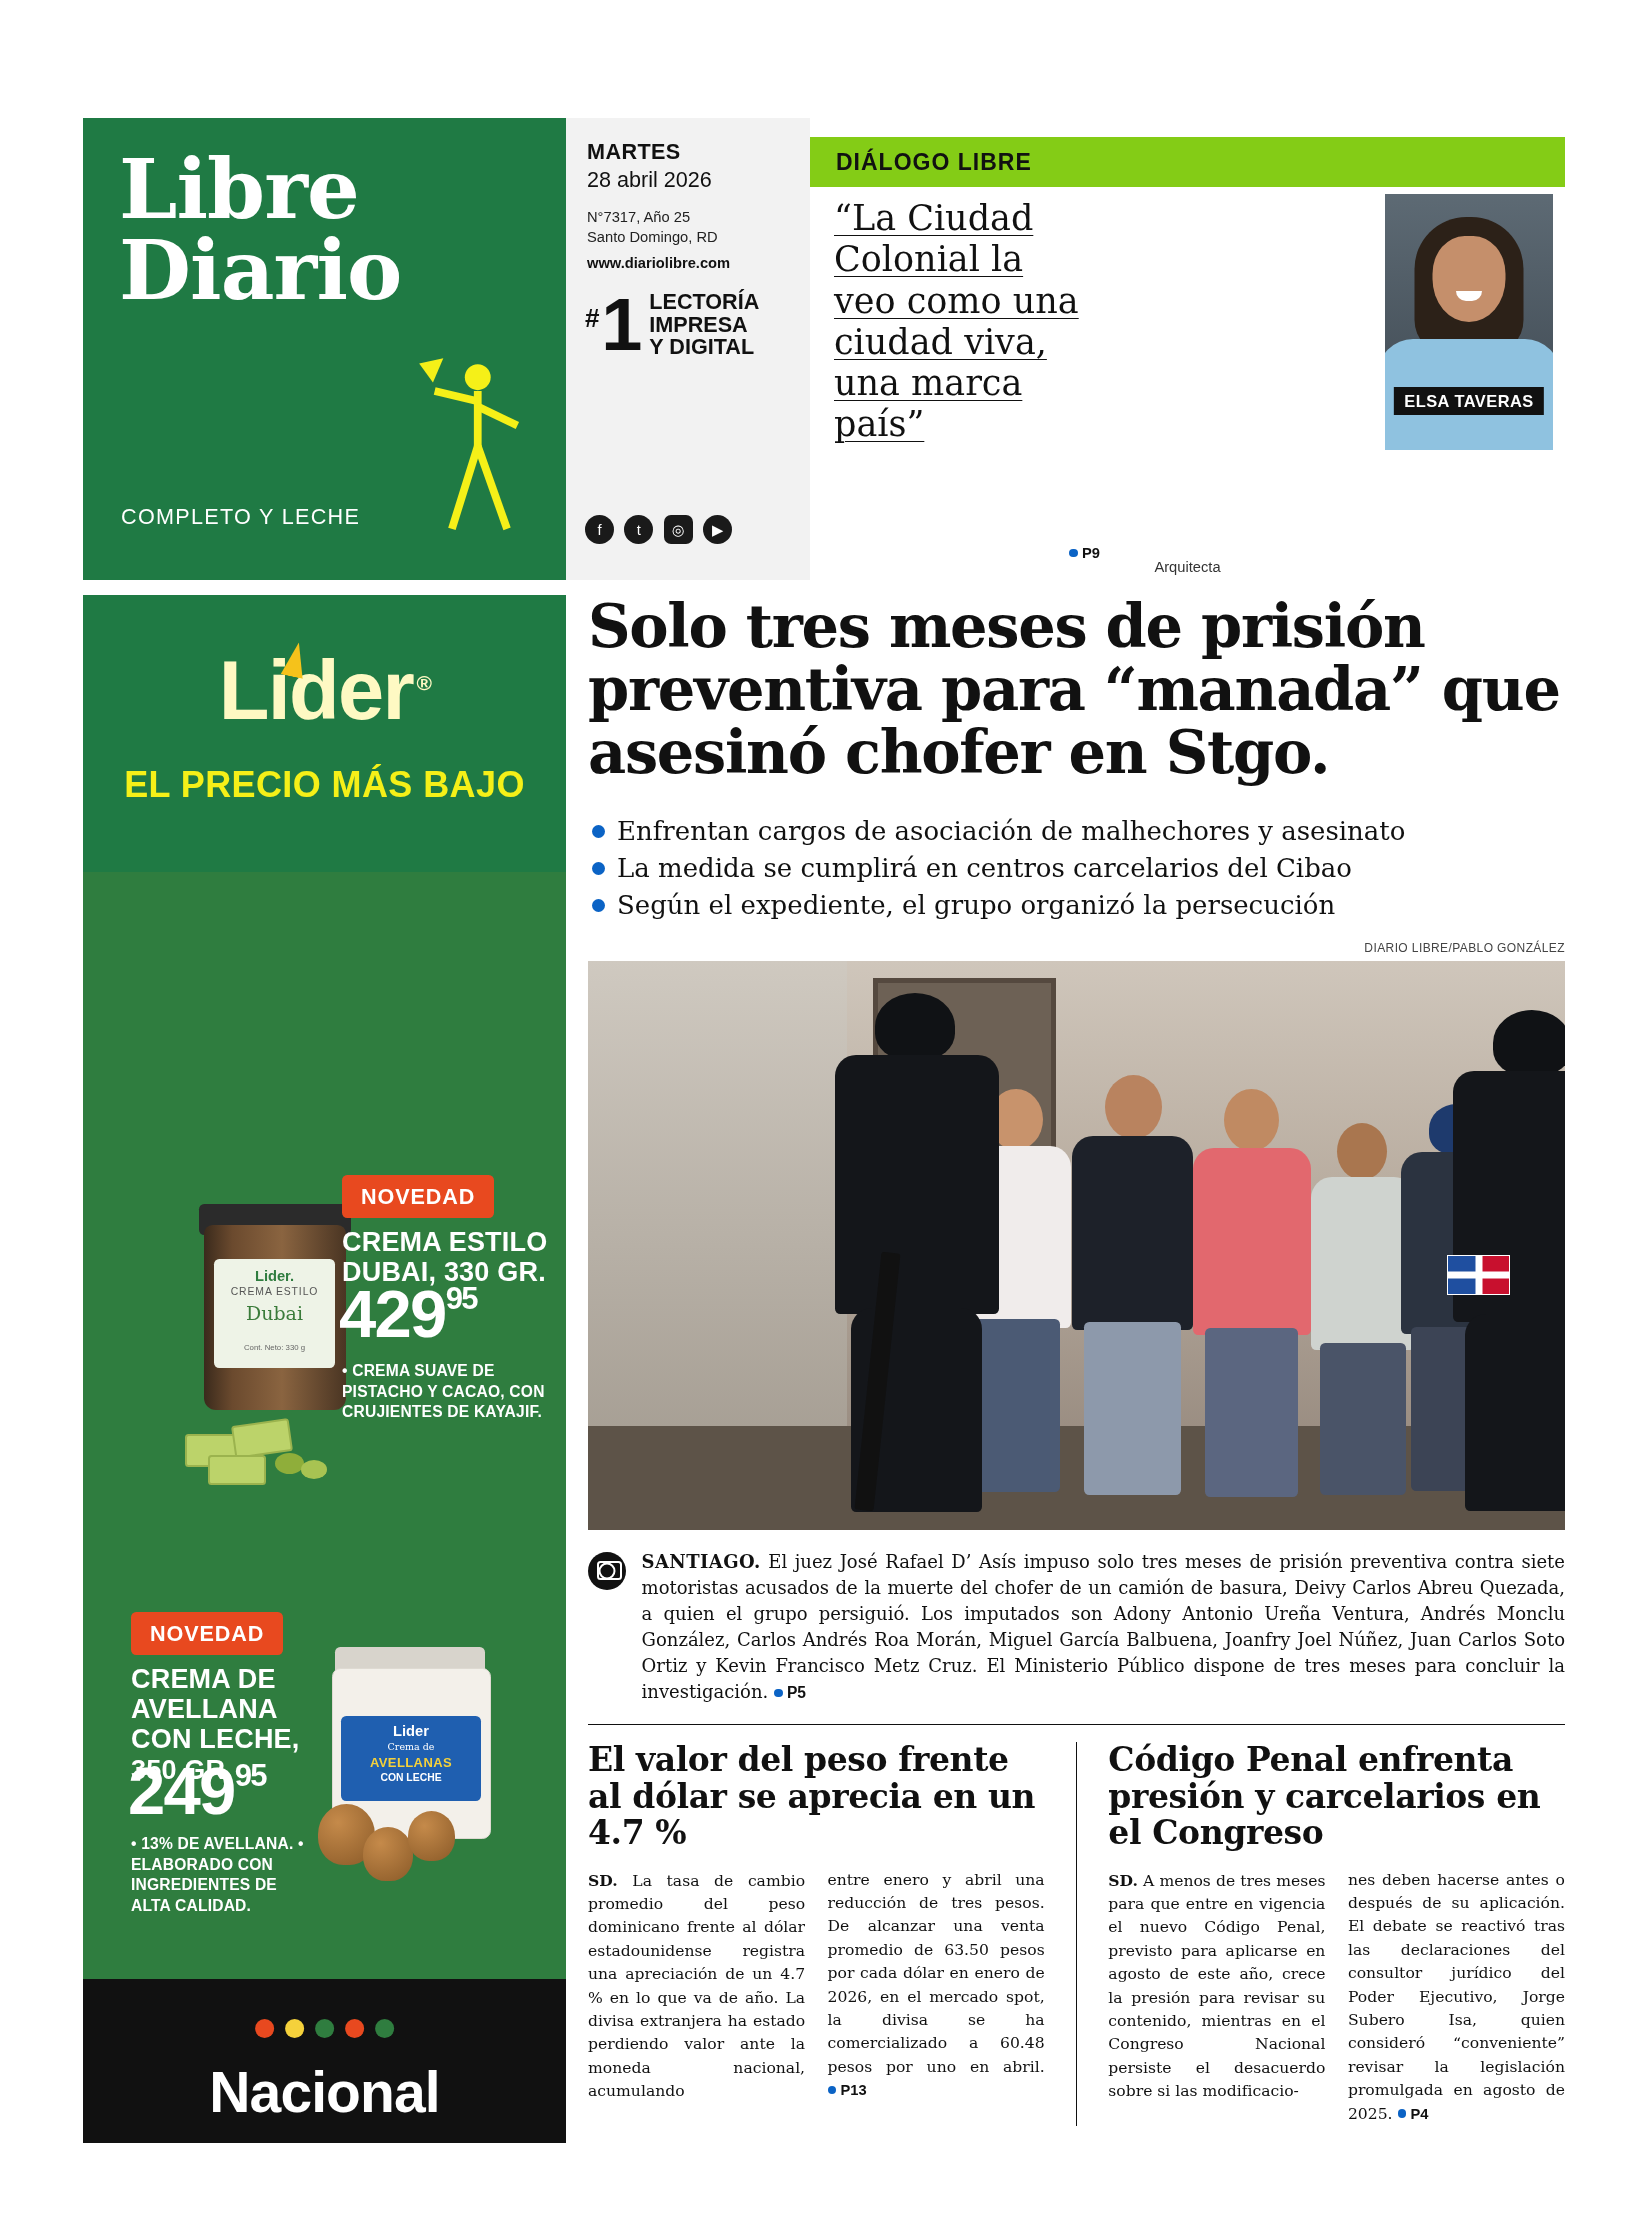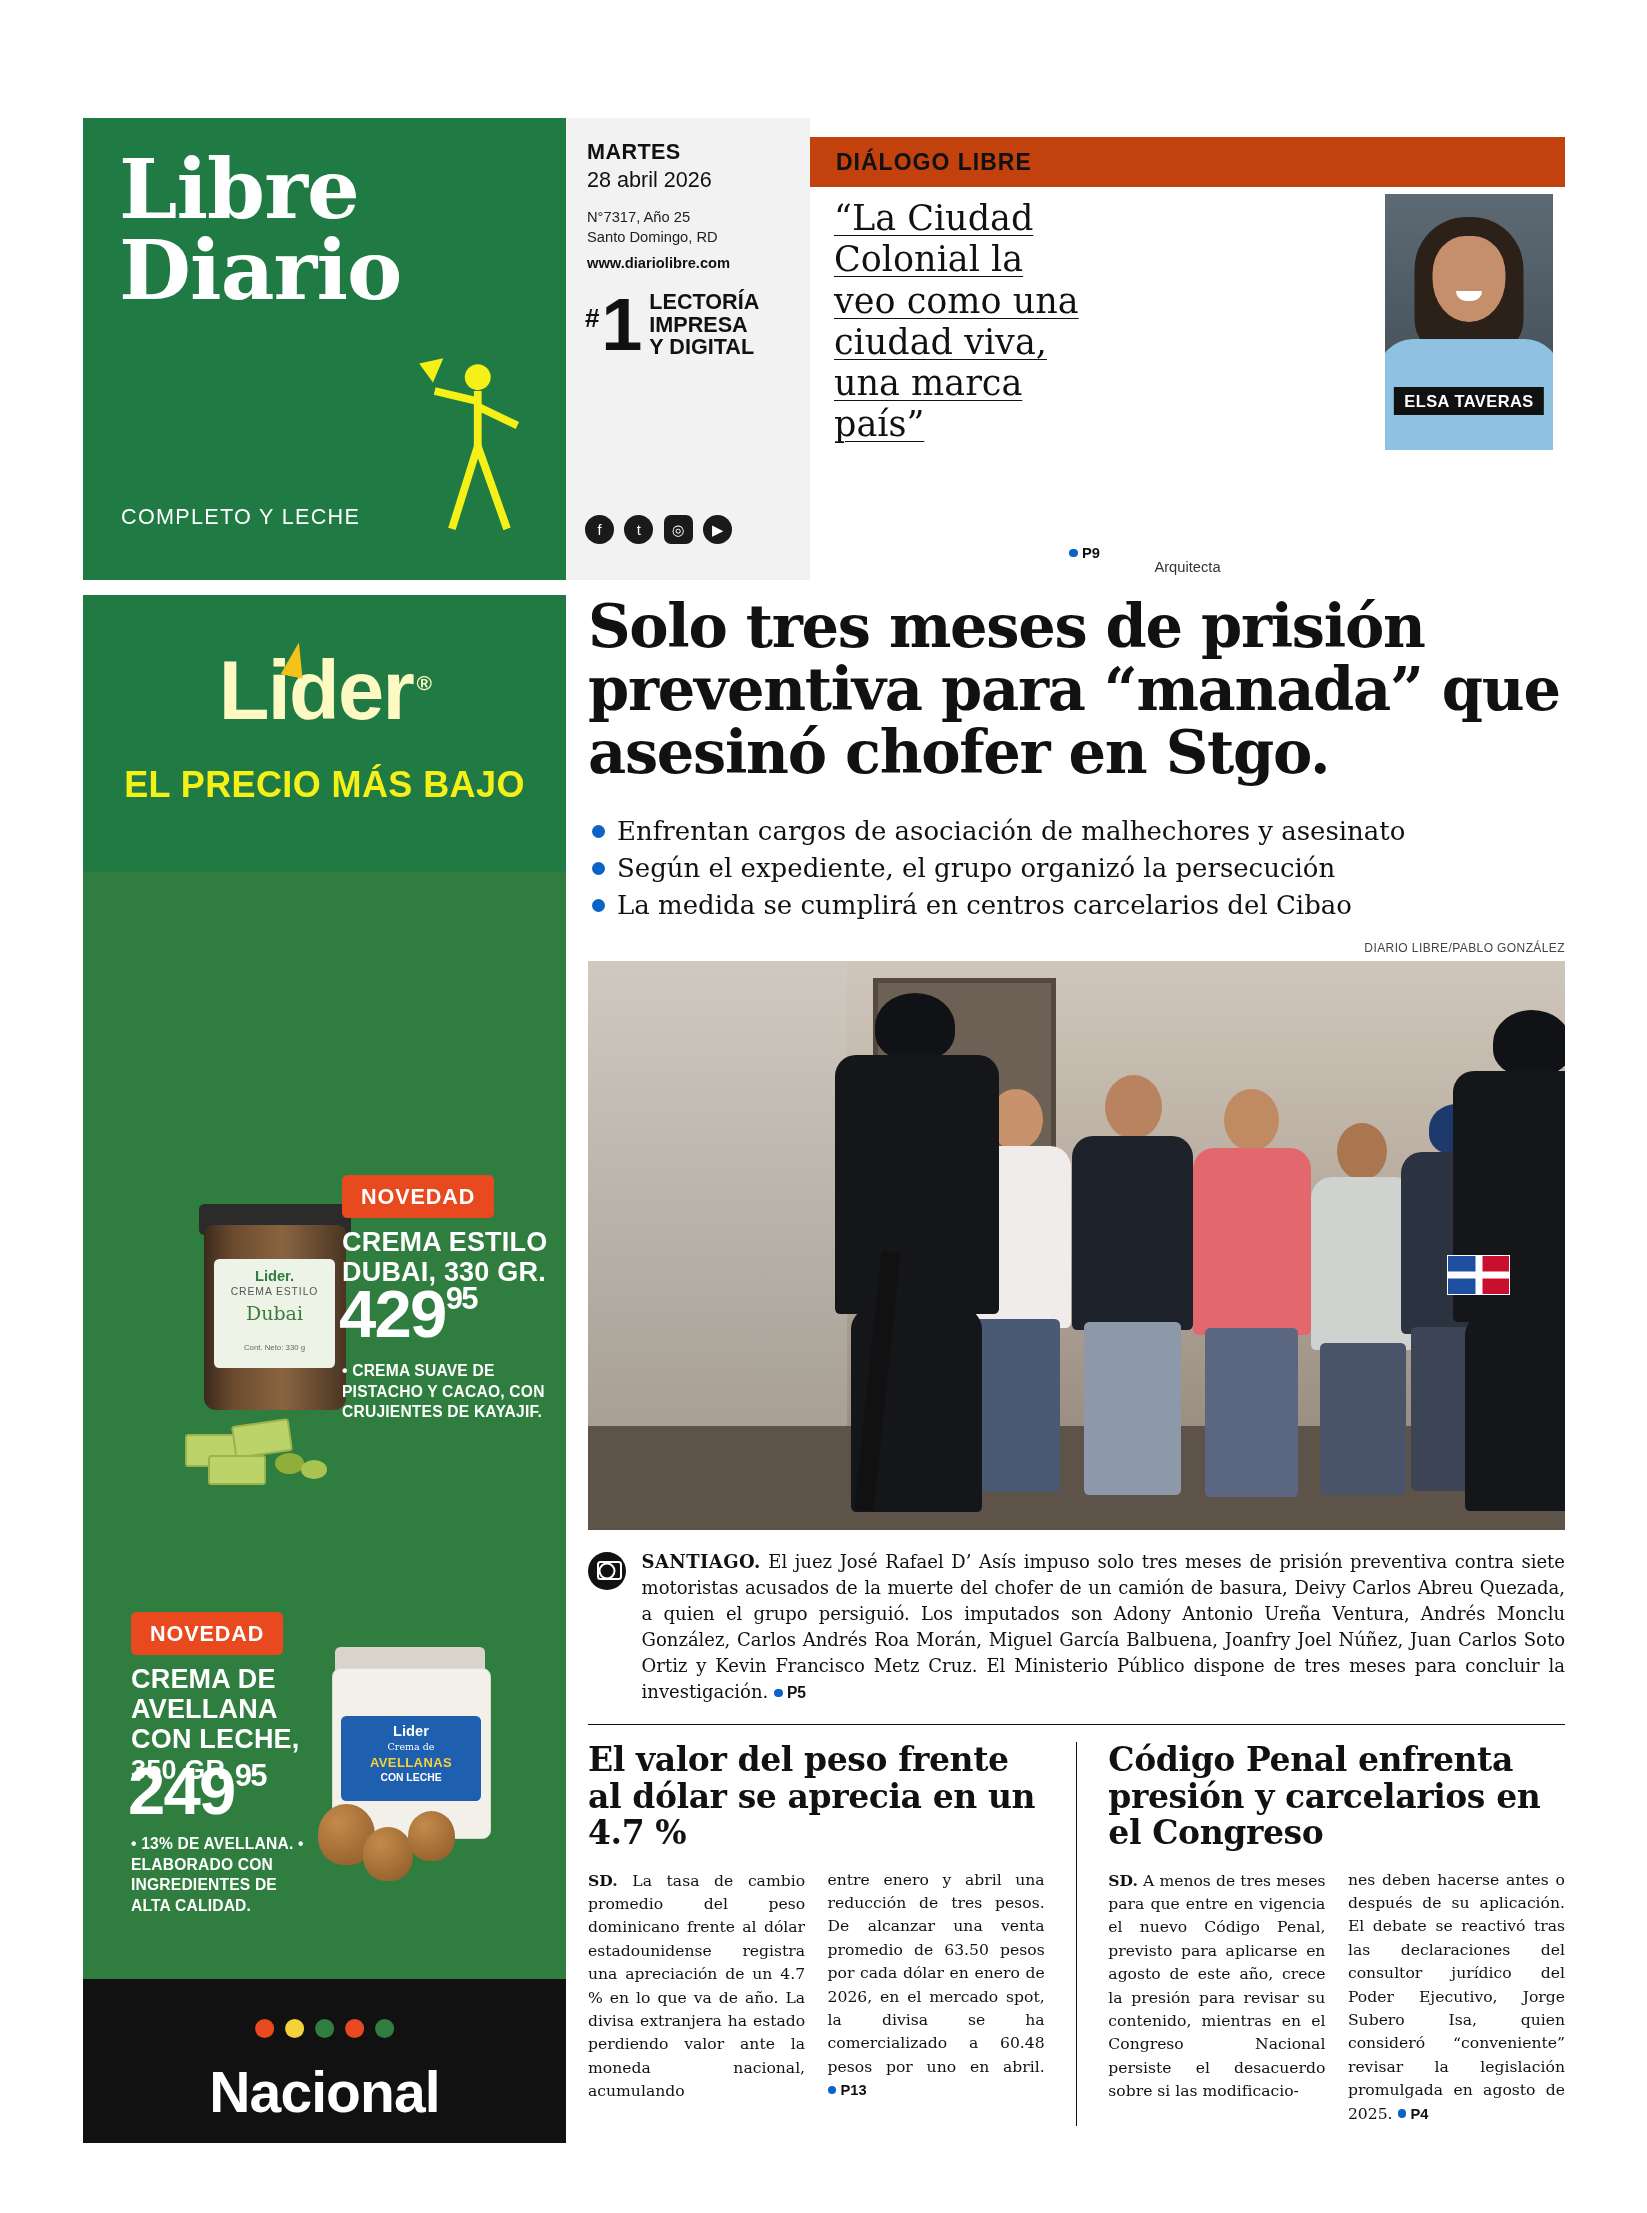--- a/index.html
+++ b/index.html
@@ -222,21 +222,21 @@
 
   .dialogo-block {
     flex: 1;
     position: relative;
     background: #ffffff;
   }
   .dialogo-bar {
     position: absolute;
     left: 0; top: 19px;
     width: 100%; height: 50px;
-    background: #c2410c;
+    background: #84cc16;
     display: flex;
     align-items: center;
   }
   .dialogo-bar span {
     margin-left: 26px;
     font-size: 23px;
     font-weight: bold;
     letter-spacing: 1px;
     color: #111;
   }
@@ -856,22 +856,22 @@
       </div>
       <div class="nacional">Nacional</div>
     </div>
   </div>
 
   <div class="main-col">
     <h1 class="headline">Solo tres meses de prisión preventiva para “manada” que asesinó chofer en Stgo.</h1>
 
     <ul class="bullets">
       <li>Enfrentan cargos de asociación de malhechores y asesinato</li>
+      <li>La medida se cumplirá en centros carcelarios del Cibao</li>
       <li>Según el expediente, el grupo organizó la persecución</li>
-      <li>La medida se cumplirá en centros carcelarios del Cibao</li>
     </ul>
 
     <div class="credit">DIARIO LIBRE/PABLO GONZÁLEZ</div>
 
     <div class="main-photo">
       <div class="wall-left"></div>
       <div class="wall-door"></div>
       <div class="floor"></div>
 
       <div class="p-person" style="left:372px; bottom:35px; width:111px; height:406px;">

